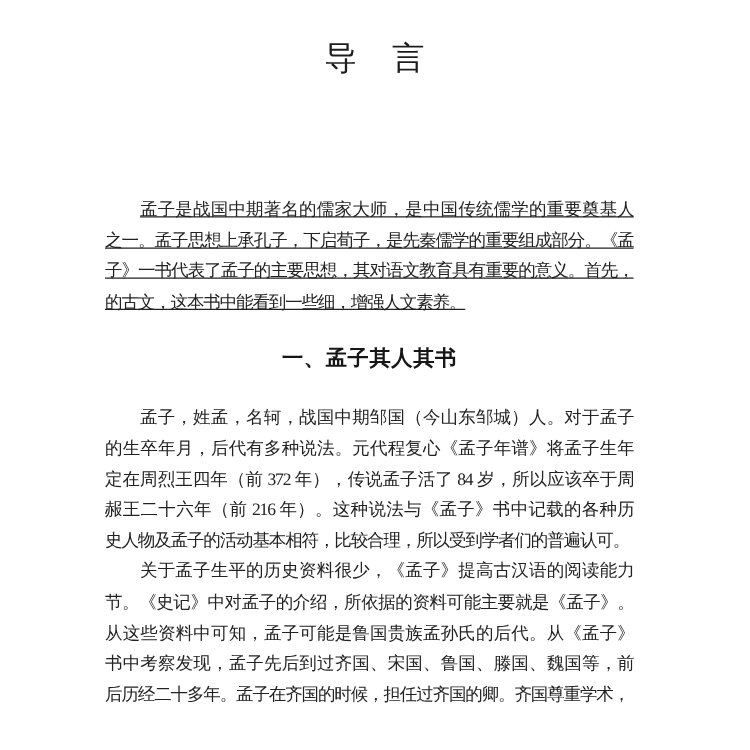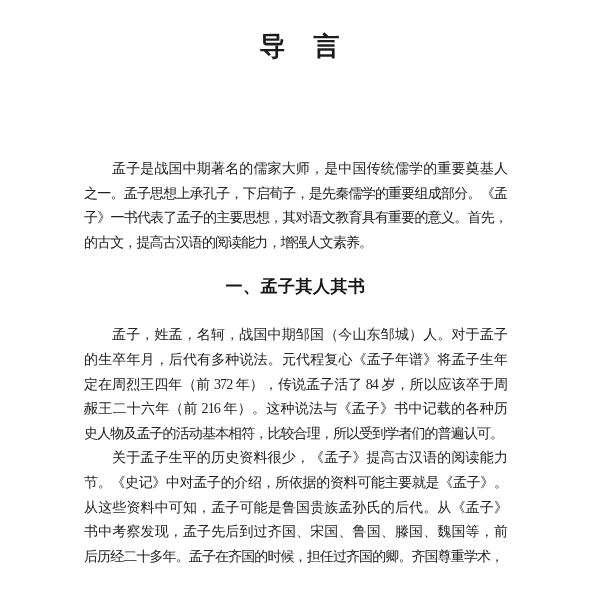--- a/index.html
+++ b/index.html
@@ -14,34 +14,35 @@
     background: #ffffff;
     overflow: hidden;
     font-family: "Liberation Serif", "DejaVu Serif", serif;
     color: #222222;
   }
   .title {
     margin: 0;
     padding-top: 31px;
     font-size: 26px;
     line-height: 32px;
-    font-weight: 700;
+    font-weight: 400;
     text-align: center;
     color: #1c1c1c;
     letter-spacing: 1px;
   }
   .content {
     margin-left: 84px;
     width: 423px;
   }
   .para {
     margin: 0;
   }
   .content > .para:first-child {
     margin-top: 94px;
+    text-decoration: underline;
   }
   .heading {
     margin: 20px 0 24px 0;
     font-size: 17px;
     line-height: 24px;
     font-weight: 700;
     color: #161616;
     font-family: "Liberation Sans", "DejaVu Sans", sans-serif;
     letter-spacing: 0.5px;
     text-align: center;
@@ -66,21 +67,21 @@
 </head>
 <body>
 
 <div class="page">
   <h1 class="title">导　言</h1>
   <div class="content">
       <div class="para">
         <div class="line indent fill">孟子是战国中期著名的儒家大师，是中国传统儒学的重要奠基人</div>
         <div class="line fill">之一。孟子思想上承孔子，下启荀子，是先秦儒学的重要组成部分。《孟</div>
         <div class="line fill">子》一书代表了孟子的主要思想，其对语文教育具有重要的意义。首先，</div>
-        <div class="line">的古文，提高古汉语的阅读能力，增强人文素养。</div>
+        <div class="line">的古文，这本书中能看到一些细，增强人文素养。</div>
       </div>
       <h2 class="heading">一、孟子其人其书</h2>
       <div class="para">
         <div class="line indent fill">孟子，姓孟，名轲，战国中期邹国（今山东邹城）人。对于孟子</div>
         <div class="line fill">的生卒年月，后代有多种说法。元代程复心《孟子年谱》将孟子生年</div>
         <div class="line fill">定在周烈王四年（前 372 年），传说孟子活了 84 岁，所以应该卒于周</div>
         <div class="line fill">赧王二十六年（前 216 年）。这种说法与《孟子》书中记载的各种历</div>
         <div class="line">史人物及孟子的活动基本相符，比较合理，所以受到学者们的普遍认可。</div>
       </div>
       <div class="para">

